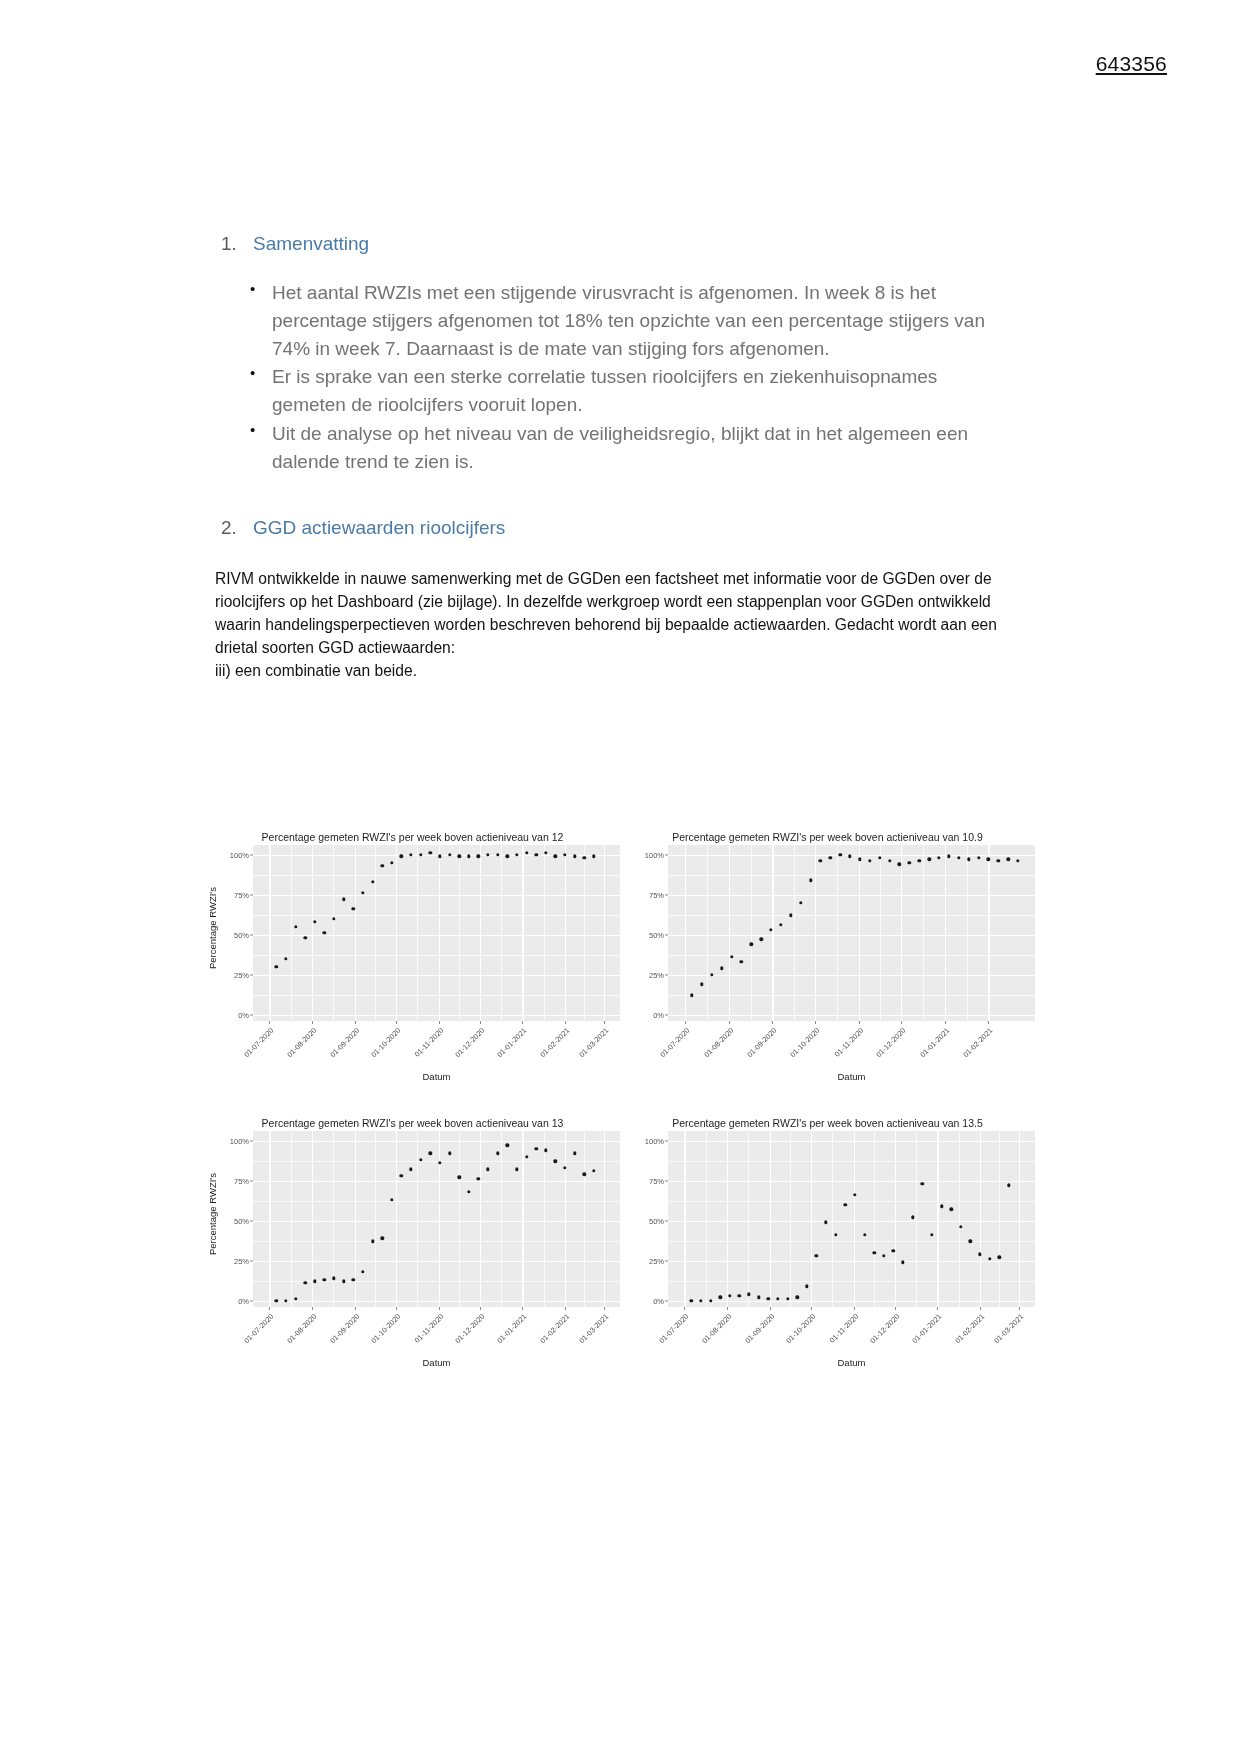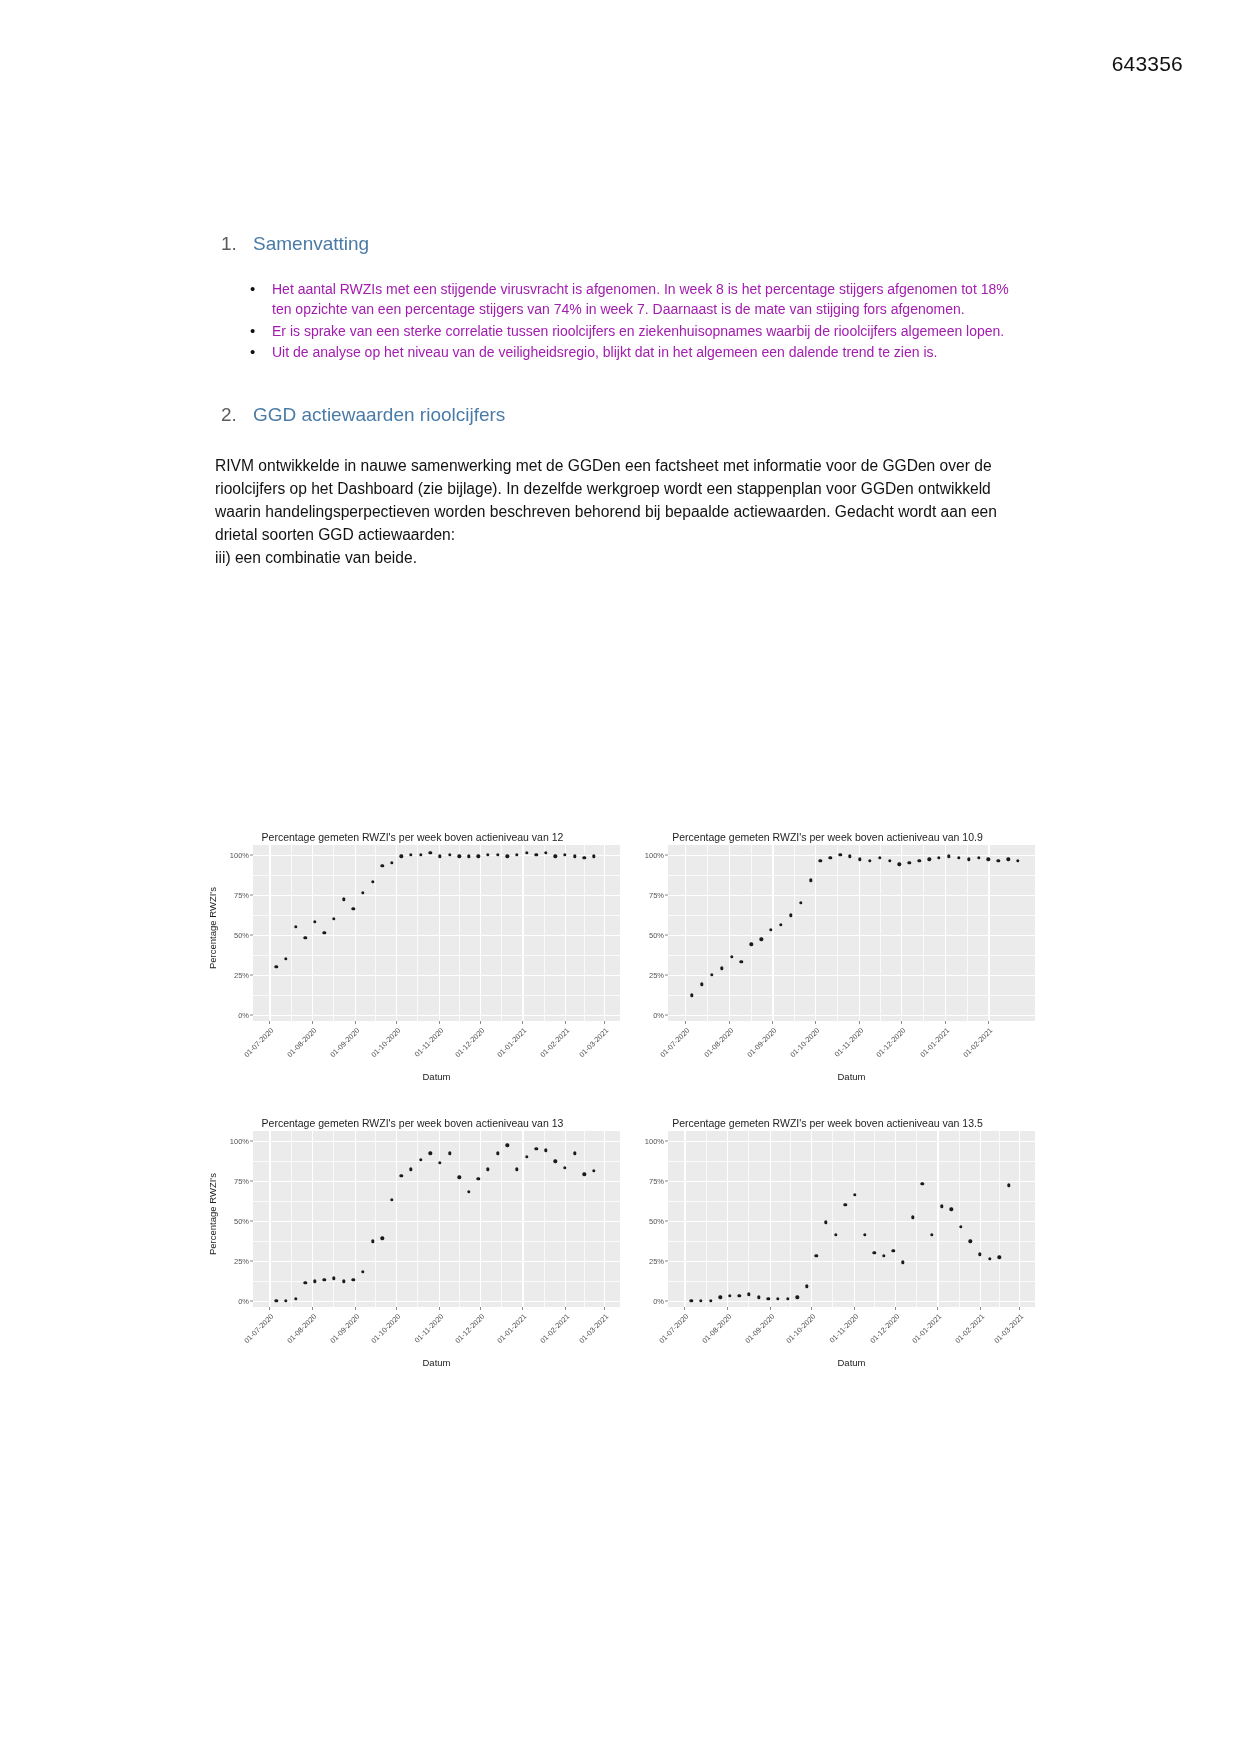--- a/index.html
+++ b/index.html
@@ -16,25 +16,26 @@
     position: relative;
     width: 1241px;
     height: 1754px;
     background: #ffffff;
     overflow: hidden;
     box-sizing: border-box;
   }
   .doc-number {
     position: absolute;
     top: 52px;
-    right: 58px;
+    right: 74px;
     font-size: 21px;
     letter-spacing: 0.2px;
     color: #111;
     font-family: "Liberation Sans", sans-serif;
+    text-decoration: underline;
   }
   .content {
     position: absolute;
     left: 215px;
     top: 232px;
     width: 800px;
   }
   h1.doc-title {
     font-size: 24.5px;
     font-weight: 400;
@@ -62,24 +63,24 @@
     margin-top: 40px;
     margin-bottom: 26px;
   }
   ul.bullets {
     list-style: none;
     margin: 0 0 0 0;
     padding: 0 0 0 57px;
   }
   ul.bullets li {
     position: relative;
-    font-size: 14px;
+    font-size: 19px;
     line-height: 1.47;
     margin-bottom: 1px;
-    color: #a21caf;
+    color: #737373;
     padding-right: 4px;
   }
   ul.bullets li::before {
     content: "\2022";
     position: absolute;
     left: -22px;
     top: -1px;
     font-size: 15px;
     color: #111;
   }
@@ -216,21 +217,21 @@
   <div class="content">
 
 
     <div class="section-heading">
       <span class="num">1.</span>
       <span>Samenvatting</span>
     </div>
 
     <ul class="bullets">
       <li>Het aantal RWZIs met een stijgende virusvracht is afgenomen. In week 8 is het percentage stijgers afgenomen tot 18% ten opzichte van een percentage stijgers van 74% in week 7. Daarnaast is de mate van stijging fors afgenomen.</li>
-      <li>Er is sprake van een sterke correlatie tussen rioolcijfers en ziekenhuisopnames waarbij de rioolcijfers algemeen lopen.</li>
+      <li>Er is sprake van een sterke correlatie tussen rioolcijfers en ziekenhuisopnames gemeten de rioolcijfers vooruit lopen.</li>
       <li>Uit de analyse op het niveau van de veiligheidsregio, blijkt dat in het algemeen een dalende trend te zien is.</li>
     </ul>
 
     <div class="section-heading second">
       <span class="num">2.</span>
       <span>GGD actiewaarden rioolcijfers</span>
     </div>
 
     <p class="body-par">RIVM ontwikkelde in nauwe samenwerking met de GGDen een factsheet met informatie voor de GGDen over de rioolcijfers op het Dashboard (zie bijlage). In dezelfde werkgroep wordt een stappenplan voor GGDen ontwikkeld waarin handelingsperpectieven worden beschreven behorend bij bepaalde actiewaarden. Gedacht wordt aan een drietal soorten GGD actiewaarden:</p>
     <div class="roman-line">iii) een combinatie van beide.</div>

